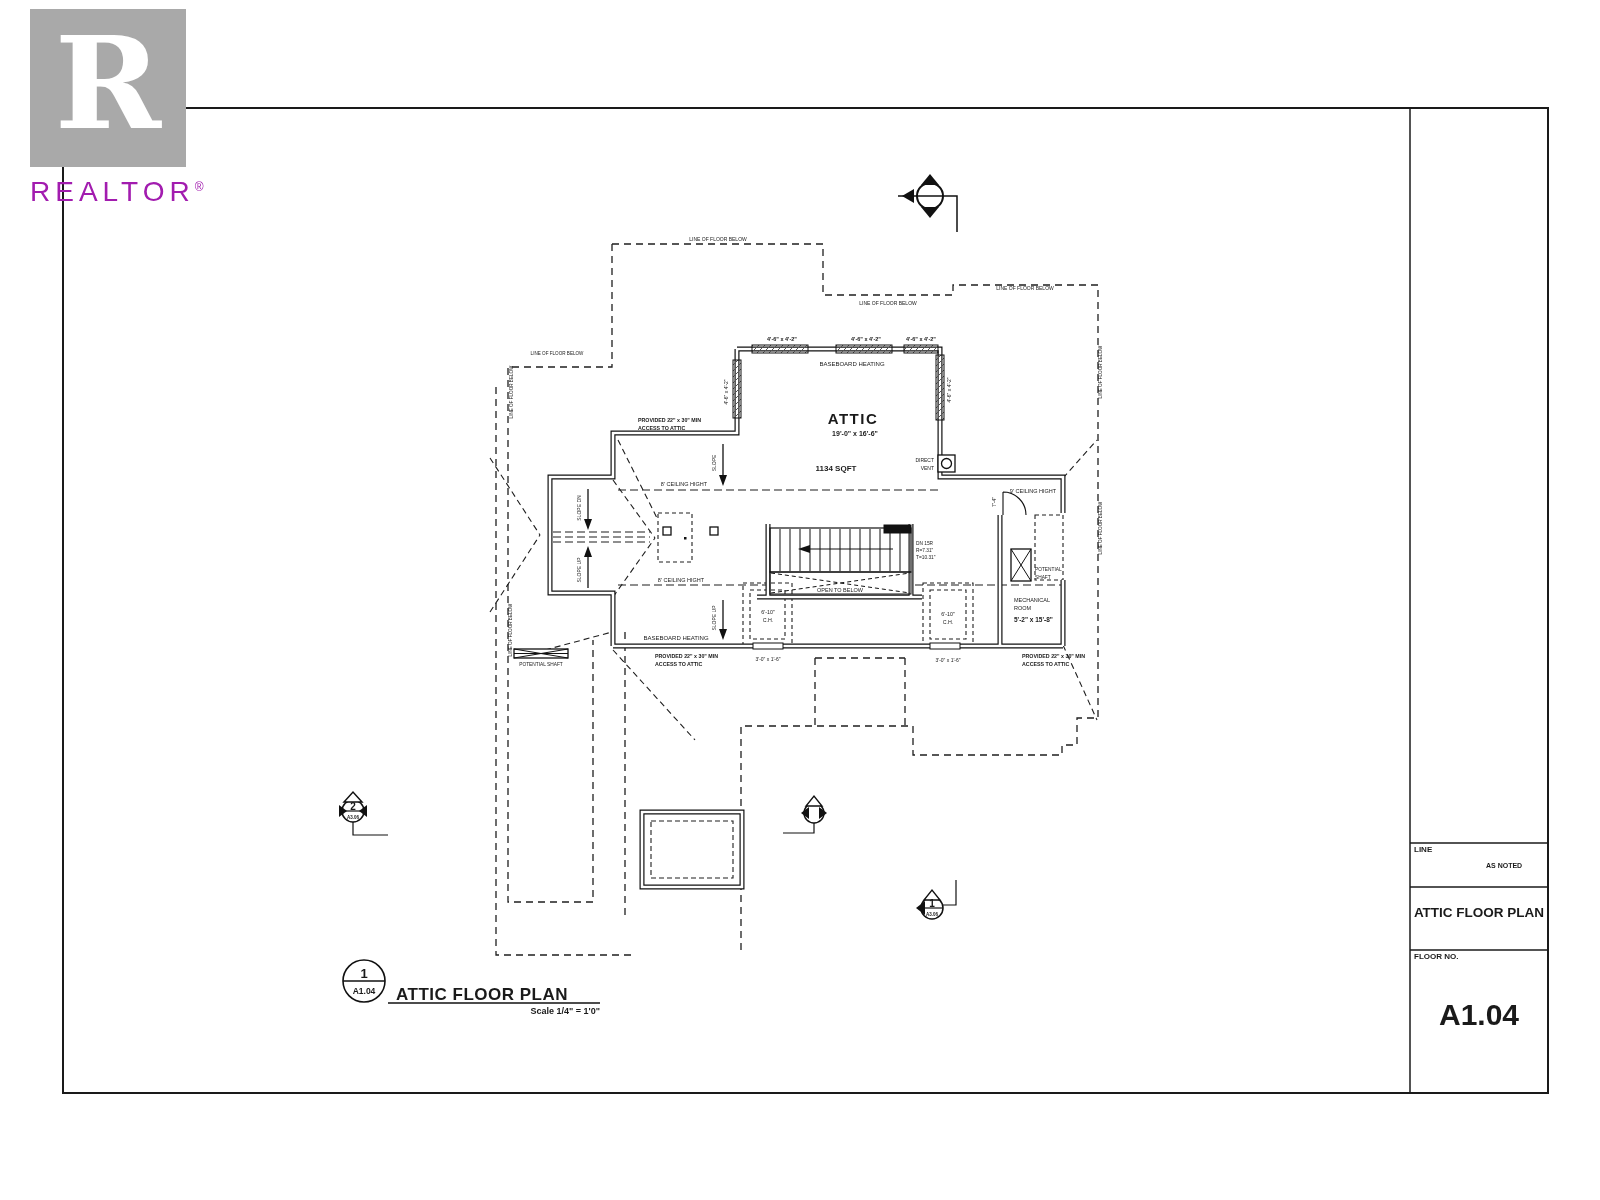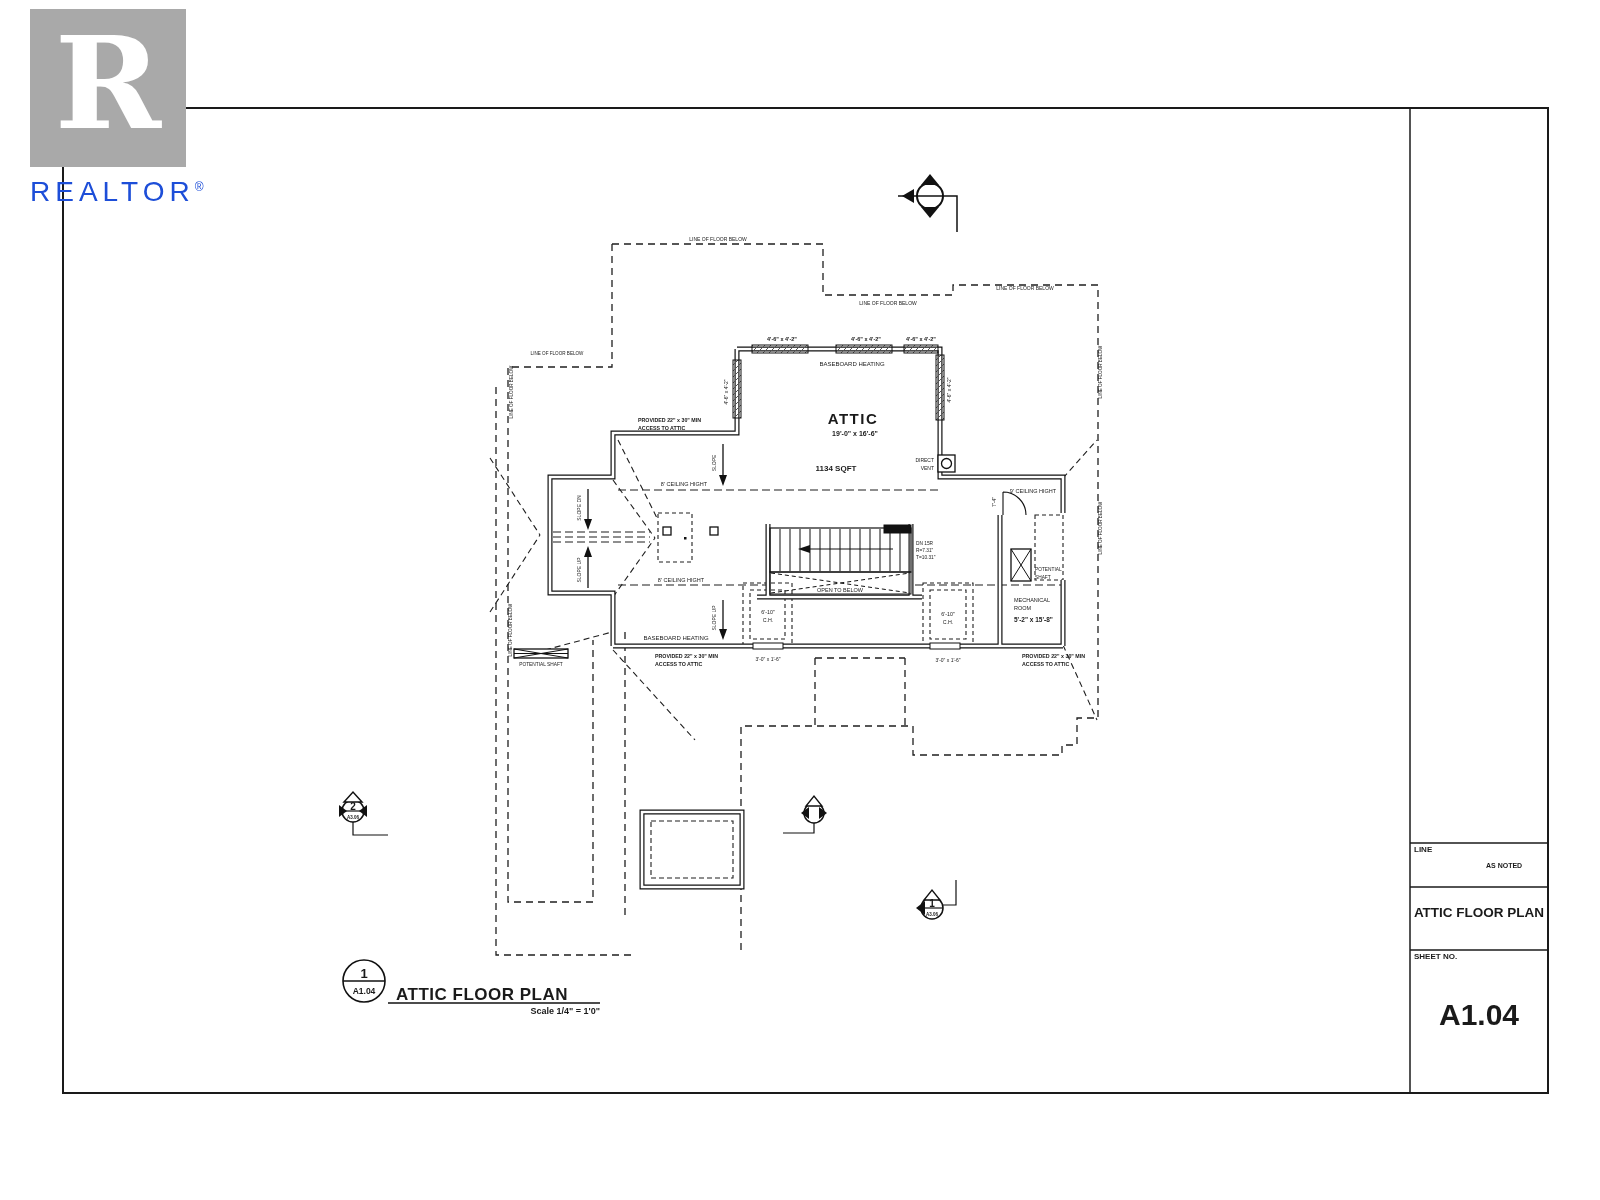--- a/index.html
+++ b/index.html
@@ -6,21 +6,21 @@
   .sheet{position:relative;width:1600px;height:1200px;background:#ffffff;overflow:hidden;
          font-family:"Liberation Sans",sans-serif;color:#1a1a1a;}
   svg{position:absolute;left:0;top:0;}
   svg text{font-family:"Liberation Sans","DejaVu Sans",sans-serif;fill:#1a1a1a;}
   
   .logo{position:absolute;left:30px;top:9px;width:160px;}
   .logo-box{width:156px;height:158px;background:#a9a9a9;position:relative;}
   .logo-box .r{position:absolute;left:50%;top:50%;transform:translate(-50%,-54%);
      font-family:"DejaVu Serif","Liberation Serif",serif;font-weight:bold;
      font-size:128px;color:#ffffff;line-height:1;}
-  .logo-word{margin-top:9px;font-size:28px;letter-spacing:5px;color:#1d4ed8;
+  .logo-word{margin-top:9px;font-size:28px;letter-spacing:5px;color:#a21caf;
      font-family:"Liberation Sans",sans-serif;}
   .logo-word sup{font-size:12px;letter-spacing:0;}
   
   .tb{position:absolute;font-weight:bold;}
   .tb-scale-label{left:1414px;top:845px;font-size:8px;}
   .tb-scale-value{left:1486px;top:862px;font-size:7px;}
   .tb-title{left:1410px;top:905px;width:138px;text-align:center;font-size:13.5px;}
   .tb-sheetno-label{left:1414px;top:952px;font-size:8px;}
   .tb-sheetno{left:1410px;top:998px;width:138px;text-align:center;font-size:30px;font-weight:600;}
 </style>
@@ -298,16 +298,16 @@
   <div class="logo">
     <div class="logo-box">
       <span class="r">R</span>
     </div>
     <div class="logo-word"><span>REALTOR</span><sup>®</sup></div>
   </div>
 
   <div class="tb tb-scale-label">LINE</div>
   <div class="tb tb-scale-value">AS NOTED</div>
   <div class="tb tb-title">ATTIC FLOOR PLAN</div>
-  <div class="tb tb-sheetno-label">SHEET NO.</div>
+  <div class="tb tb-sheetno-label">FLOOR NO.</div>
   <div class="tb tb-sheetno">A1.04</div>
 
 </div>
 
 </body></html>

